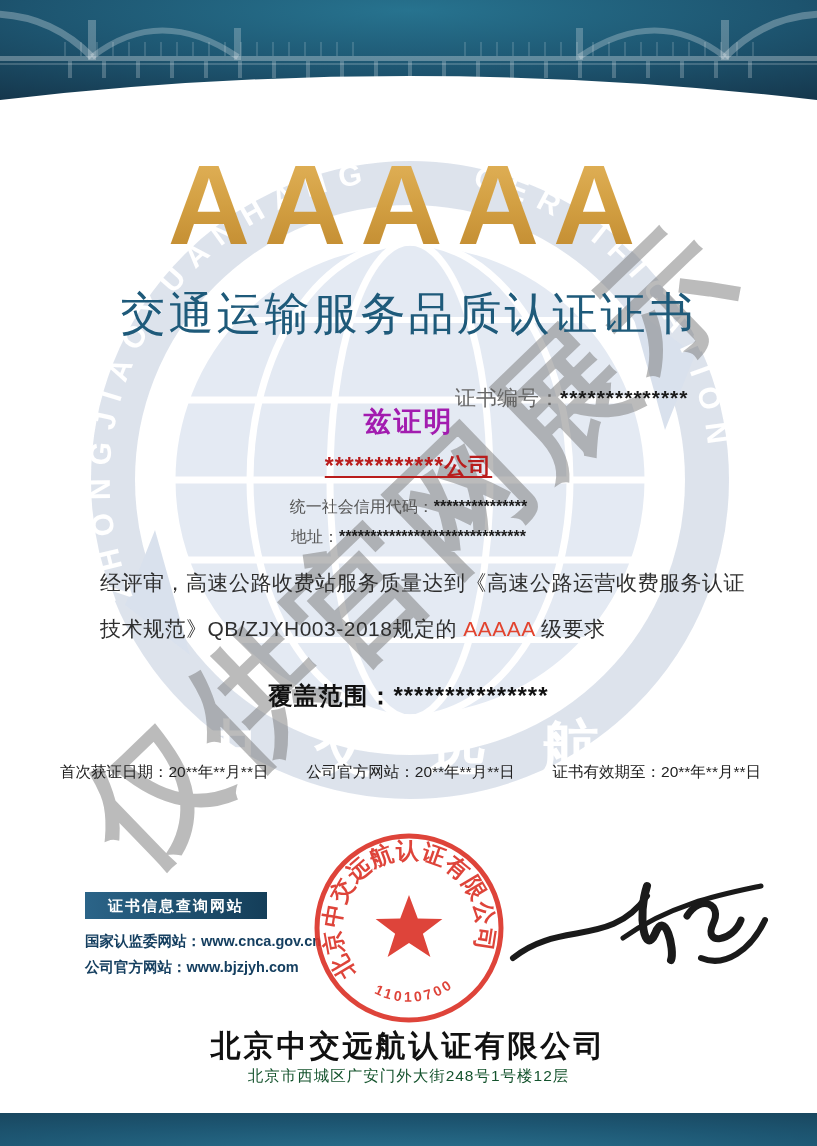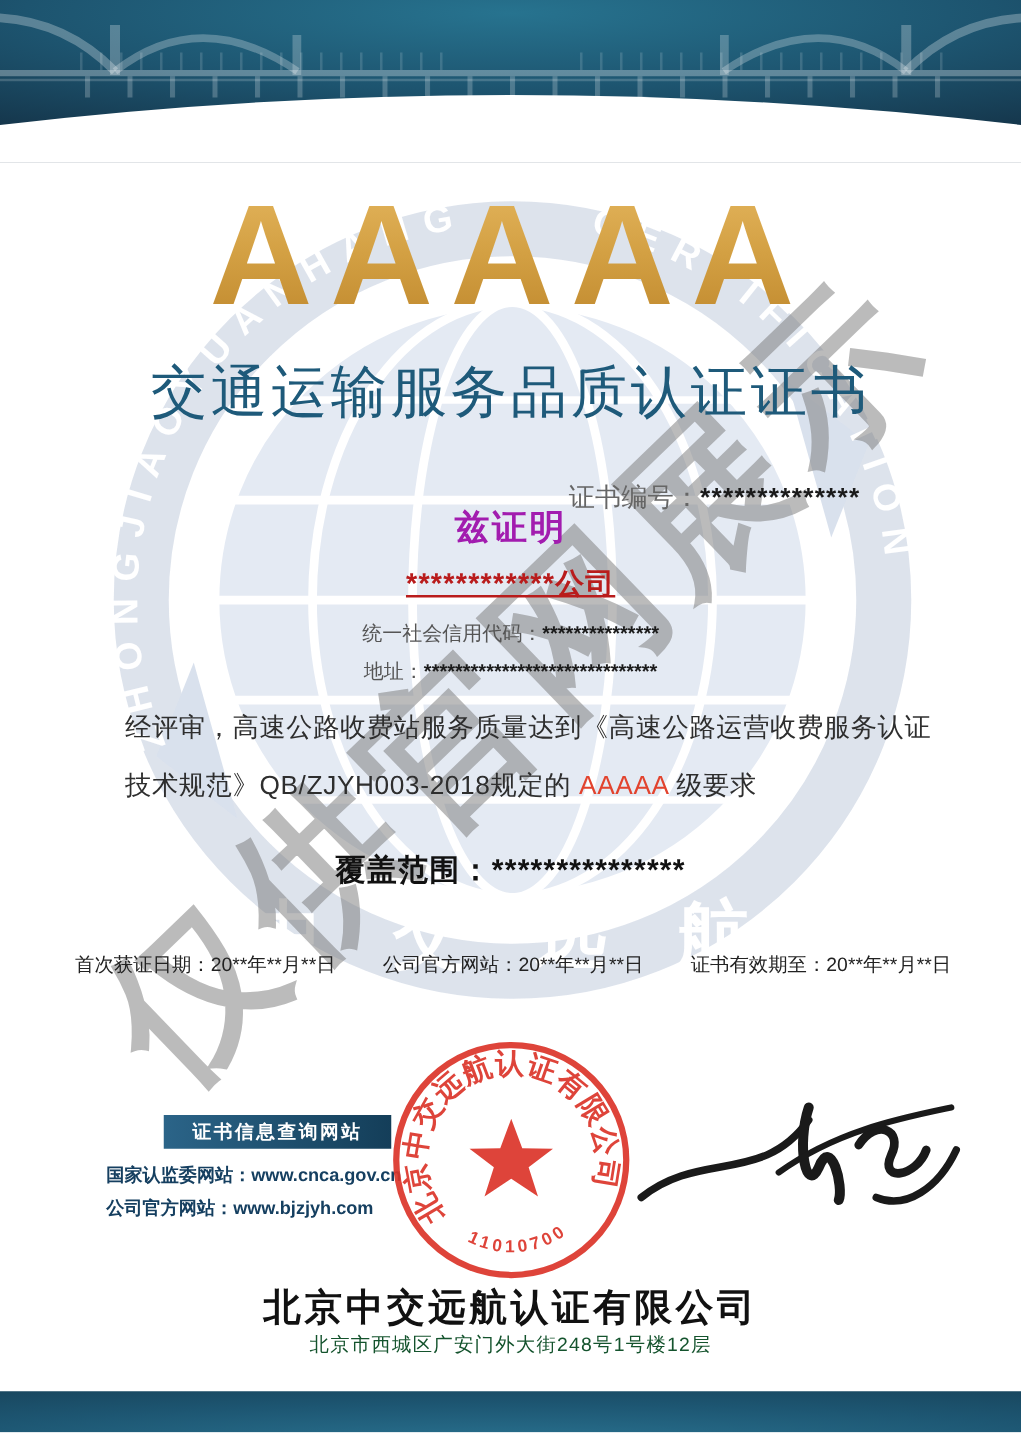--- a/index.html
+++ b/index.html
@@ -54,21 +54,21 @@
     font-size:24px;font-weight:700;color:#111;letter-spacing:1px;}
   .dates-row{
     position:absolute;top:762px;left:60px;right:56px;
     display:flex;justify-content:space-between;font-size:15.5px;color:#222;gap:19px;
   }
   
   .query-box{position:absolute;left:85px;top:892px;width:215px;}
   .query-banner{
     width:182px;height:27px;line-height:27px;text-align:center;
     background:linear-gradient(90deg,#2b6488 0%,#143e59 100%);
-    color:#ffffff;font-size:15px;font-weight:700;letter-spacing:2px;margin-left:46px;
+    color:#ffffff;font-size:15px;font-weight:700;letter-spacing:2px;
   }
   .query-lines{margin-top:9px;}
   .query-line{font-size:14.5px;font-weight:700;color:#153f60;line-height:26px;white-space:nowrap;}
   
   .seal{position:absolute;left:312px;top:831px;width:195px;height:195px;opacity:.92;}
   .signature{position:absolute;left:505px;top:858px;width:265px;height:125px;}
   
   .issuer-name{position:absolute;top:1026px;left:0;width:100%;text-align:center;
     font-family:"Liberation Serif",serif;font-size:30px;font-weight:700;
     color:#111;letter-spacing:3px;}

